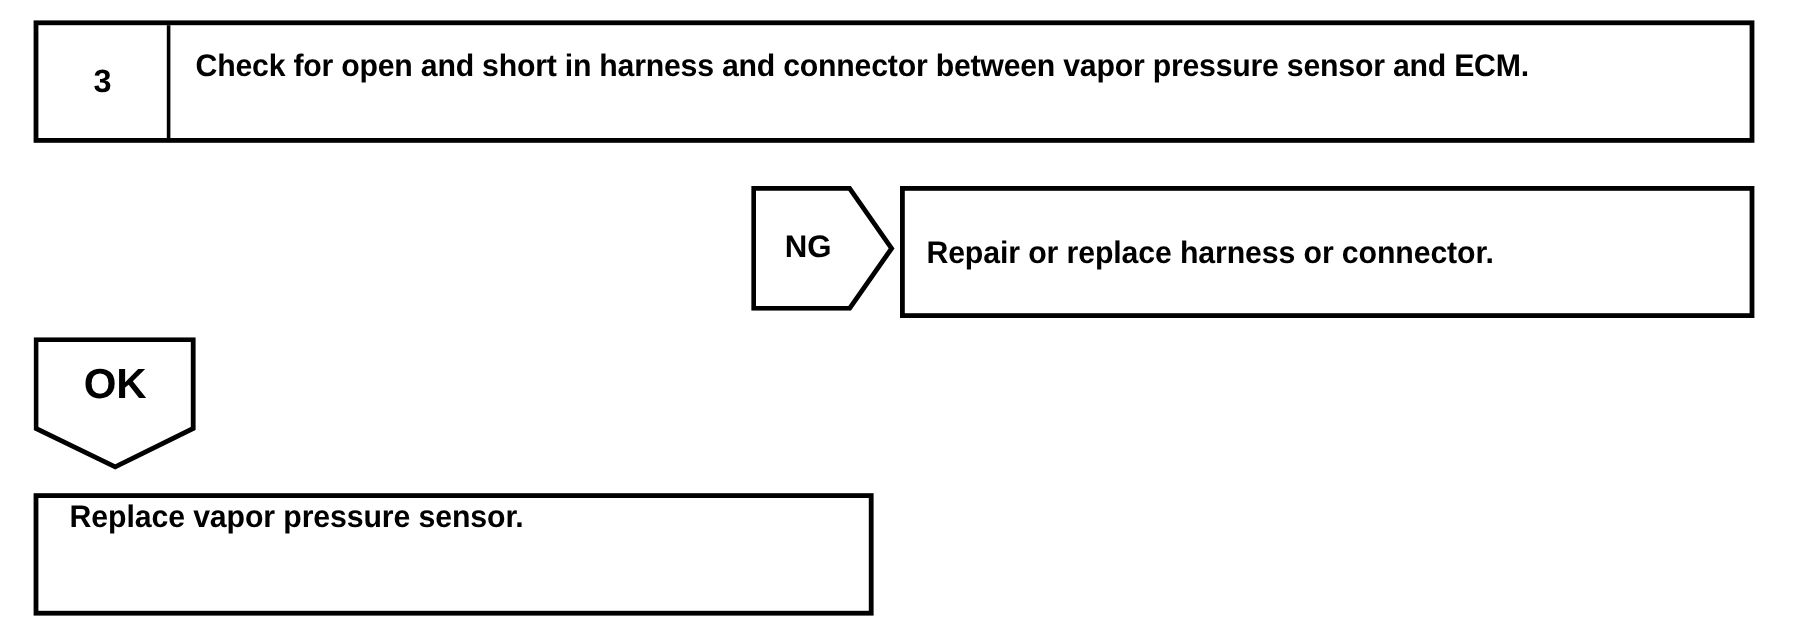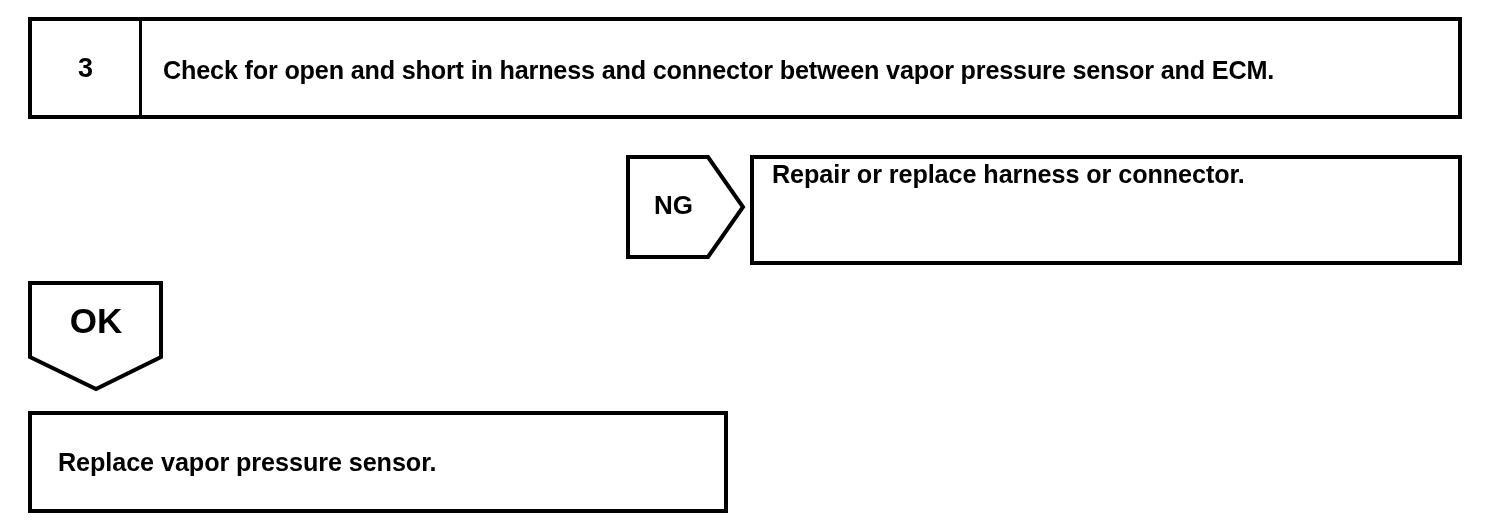--- a/index.html
+++ b/index.html
@@ -46,21 +46,21 @@
   #step-number-cell .num {
     font-size: 27px;
     font-weight: bold;
     letter-spacing: 0px;
     line-height: 1;
   }
   #step-text-cell {
     flex: 1 1 auto;
     display: flex;
     align-items: flex-start;
-    padding: 34px 12px 0 21px;
+    padding: 18px 12px 0 21px;
     box-sizing: border-box;
   }
   #step-text-cell .step-text {
     font-size: 26px;
     font-weight: bold;
     line-height: 31px;
     letter-spacing: -0.2px;
     max-width: 1230px;
     transform: scaleX(0.97);
     transform-origin: left top;
@@ -98,21 +98,21 @@
   #ng-result-box {
     position: absolute;
     left: 124px;
     top: 0px;
     width: 712px;
     height: 110px;
     border: 4px solid #000;
     box-sizing: border-box;
     background: #fff;
     display: flex;
-    align-items: flex-start;
+    align-items: center;
     padding-left: 18px;
     box-sizing: border-box;
   }
   #ng-result-box .result-text {
     font-size: 26px;
     font-weight: bold;
     letter-spacing: -0.1px;
     line-height: 30px;
     transform: scaleX(0.97);
     transform-origin: left center;
@@ -145,21 +145,21 @@
   #final-box {
     position: absolute;
     left: 28px;
     top: 411px;
     width: 700px;
     height: 102px;
     border: 4px solid #000;
     box-sizing: border-box;
     background: #fff;
     display: flex;
-    align-items: center;
+    align-items: flex-start;
     padding-left: 26px;
     box-sizing: border-box;
   }
   #final-box .result-text {
     font-size: 26px;
     font-weight: bold;
     letter-spacing: -0.1px;
     transform: scaleX(0.97);
     transform-origin: left center;
   }

